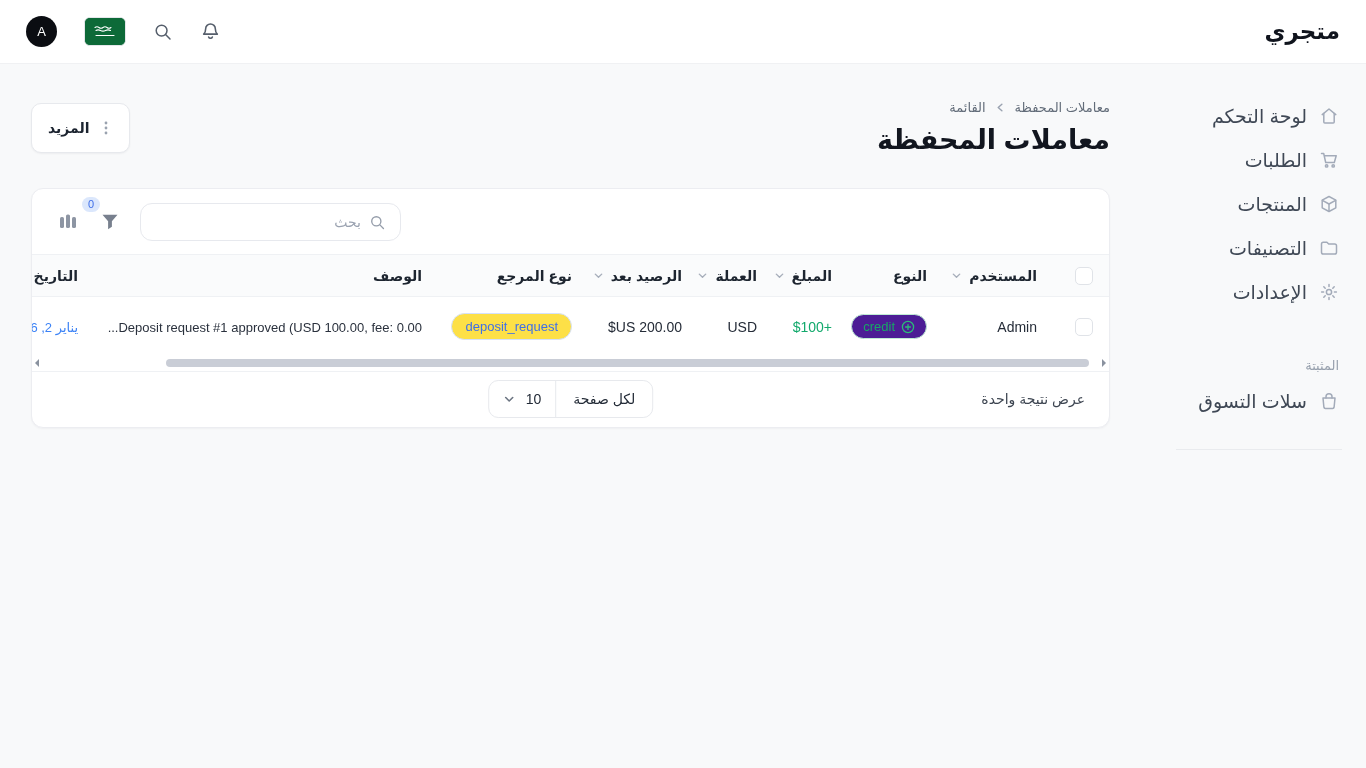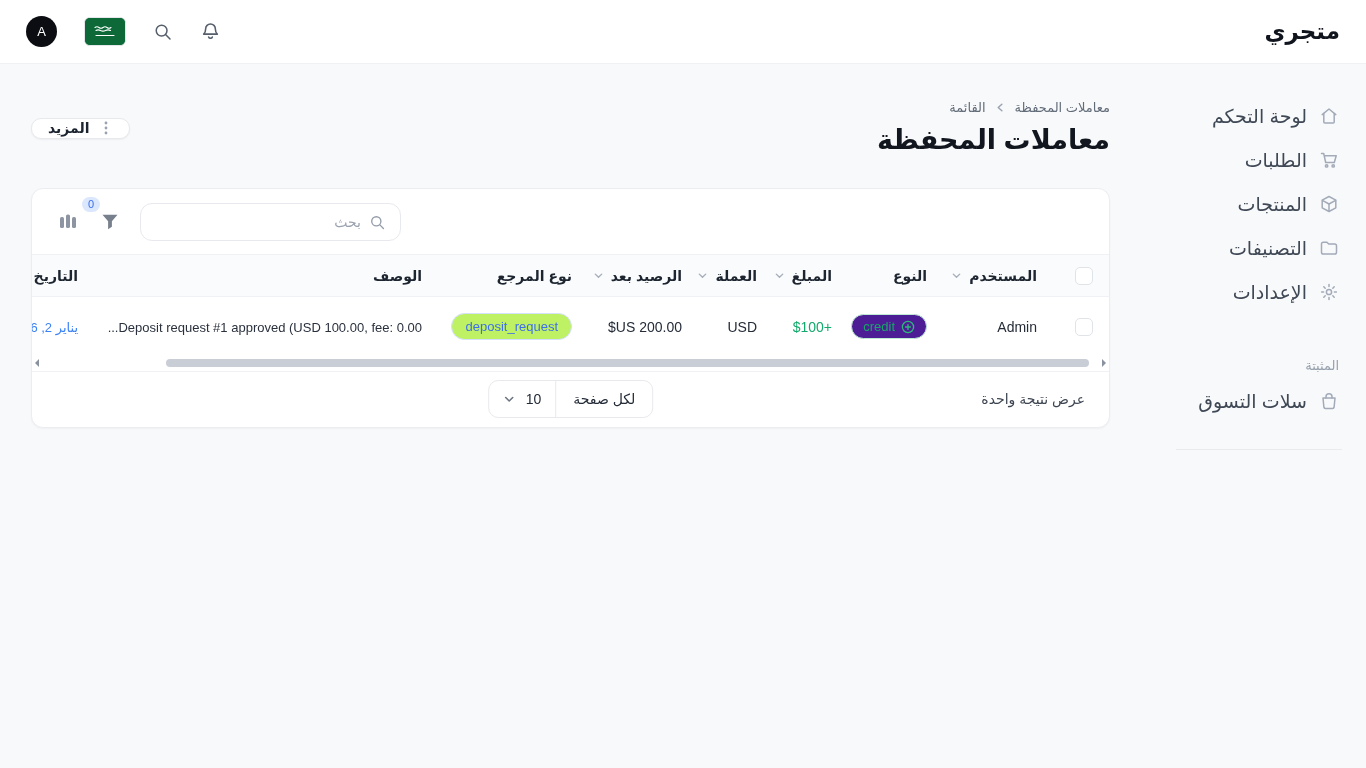--- a/index.html
+++ b/index.html
@@ -46,21 +46,21 @@
 
   
   .main { flex: 1; padding: 36px 66px 0 31px; min-width: 0; }
   .page-head { display: flex; justify-content: space-between; }
   .breadcrumb { display: flex; align-items: center; gap: 9px; font-size: 13px; color: #626c79; }
   .crumb { cursor: pointer; }
   .crumb-ic { color: #9aa2b0; }
   .page-title { font-size: 27px; font-weight: bold; color: #12161f; margin-top: 9px; }
   .more-btn {
     align-self: center; display: flex; align-items: center; gap: 9px;
-    height: 21px; padding: 0 16px; background: #fff; border: 1px solid #e7e9ed;
+    height: 50px; padding: 0 16px; background: #fff; border: 1px solid #e7e9ed;
     border-radius: 10px; font-size: 14px; font-weight: bold; color: #1c2430;
     box-shadow: 0 1px 2px rgba(16,24,40,.05);
   }
   .more-btn .kebab { color: #9aa2af; }
 
   
   .card {
     margin-top: 32px; background: #fff; border: 1px solid #ecedf1;
     border-radius: 12px; box-shadow: 0 1px 2px rgba(16,24,40,.04);
   }
@@ -103,21 +103,21 @@
   }
   .cell-ltr { direction: ltr; unicode-bidi: isolate; }
   .amount { color: #12a96c; }
   .badge-green {
     display: inline-flex; align-items: center; gap: 6px; background: #4c1d95;
     border: 1px solid #bfedd4; color: #17a766; font-size: 13px;
     border-radius: 15px; padding: 4px 11px;
   }
   .badge-green .pc-ic { color: #2cba79; }
   .badge-blue {
-    display: inline-block; background: #bef264; border: 1px solid #d4e1fc;
+    display: inline-block; background: #fde047; border: 1px solid #d4e1fc;
     color: #3f6fe8; font-size: 13px; border-radius: 14px; padding: 5px 13px;
   }
   .desc-text { direction: ltr; unicode-bidi: isolate; display: inline-block; font-size: 13px; color: #2a313d; }
   .date-text { font-size: 13px; color: #3b82f6; }
 
   
   .hscroll { direction: ltr; display: flex; align-items: center; gap: 3px; padding: 2px 3px 4px; }
   .hs-arrow { width: 0; height: 0; border: 4px solid transparent; }
   .hs-arrow.left  { border-right-color: #8a929f; border-left-width: 0; }
   .hs-arrow.right { border-left-color: #8a929f; border-right-width: 0; }

